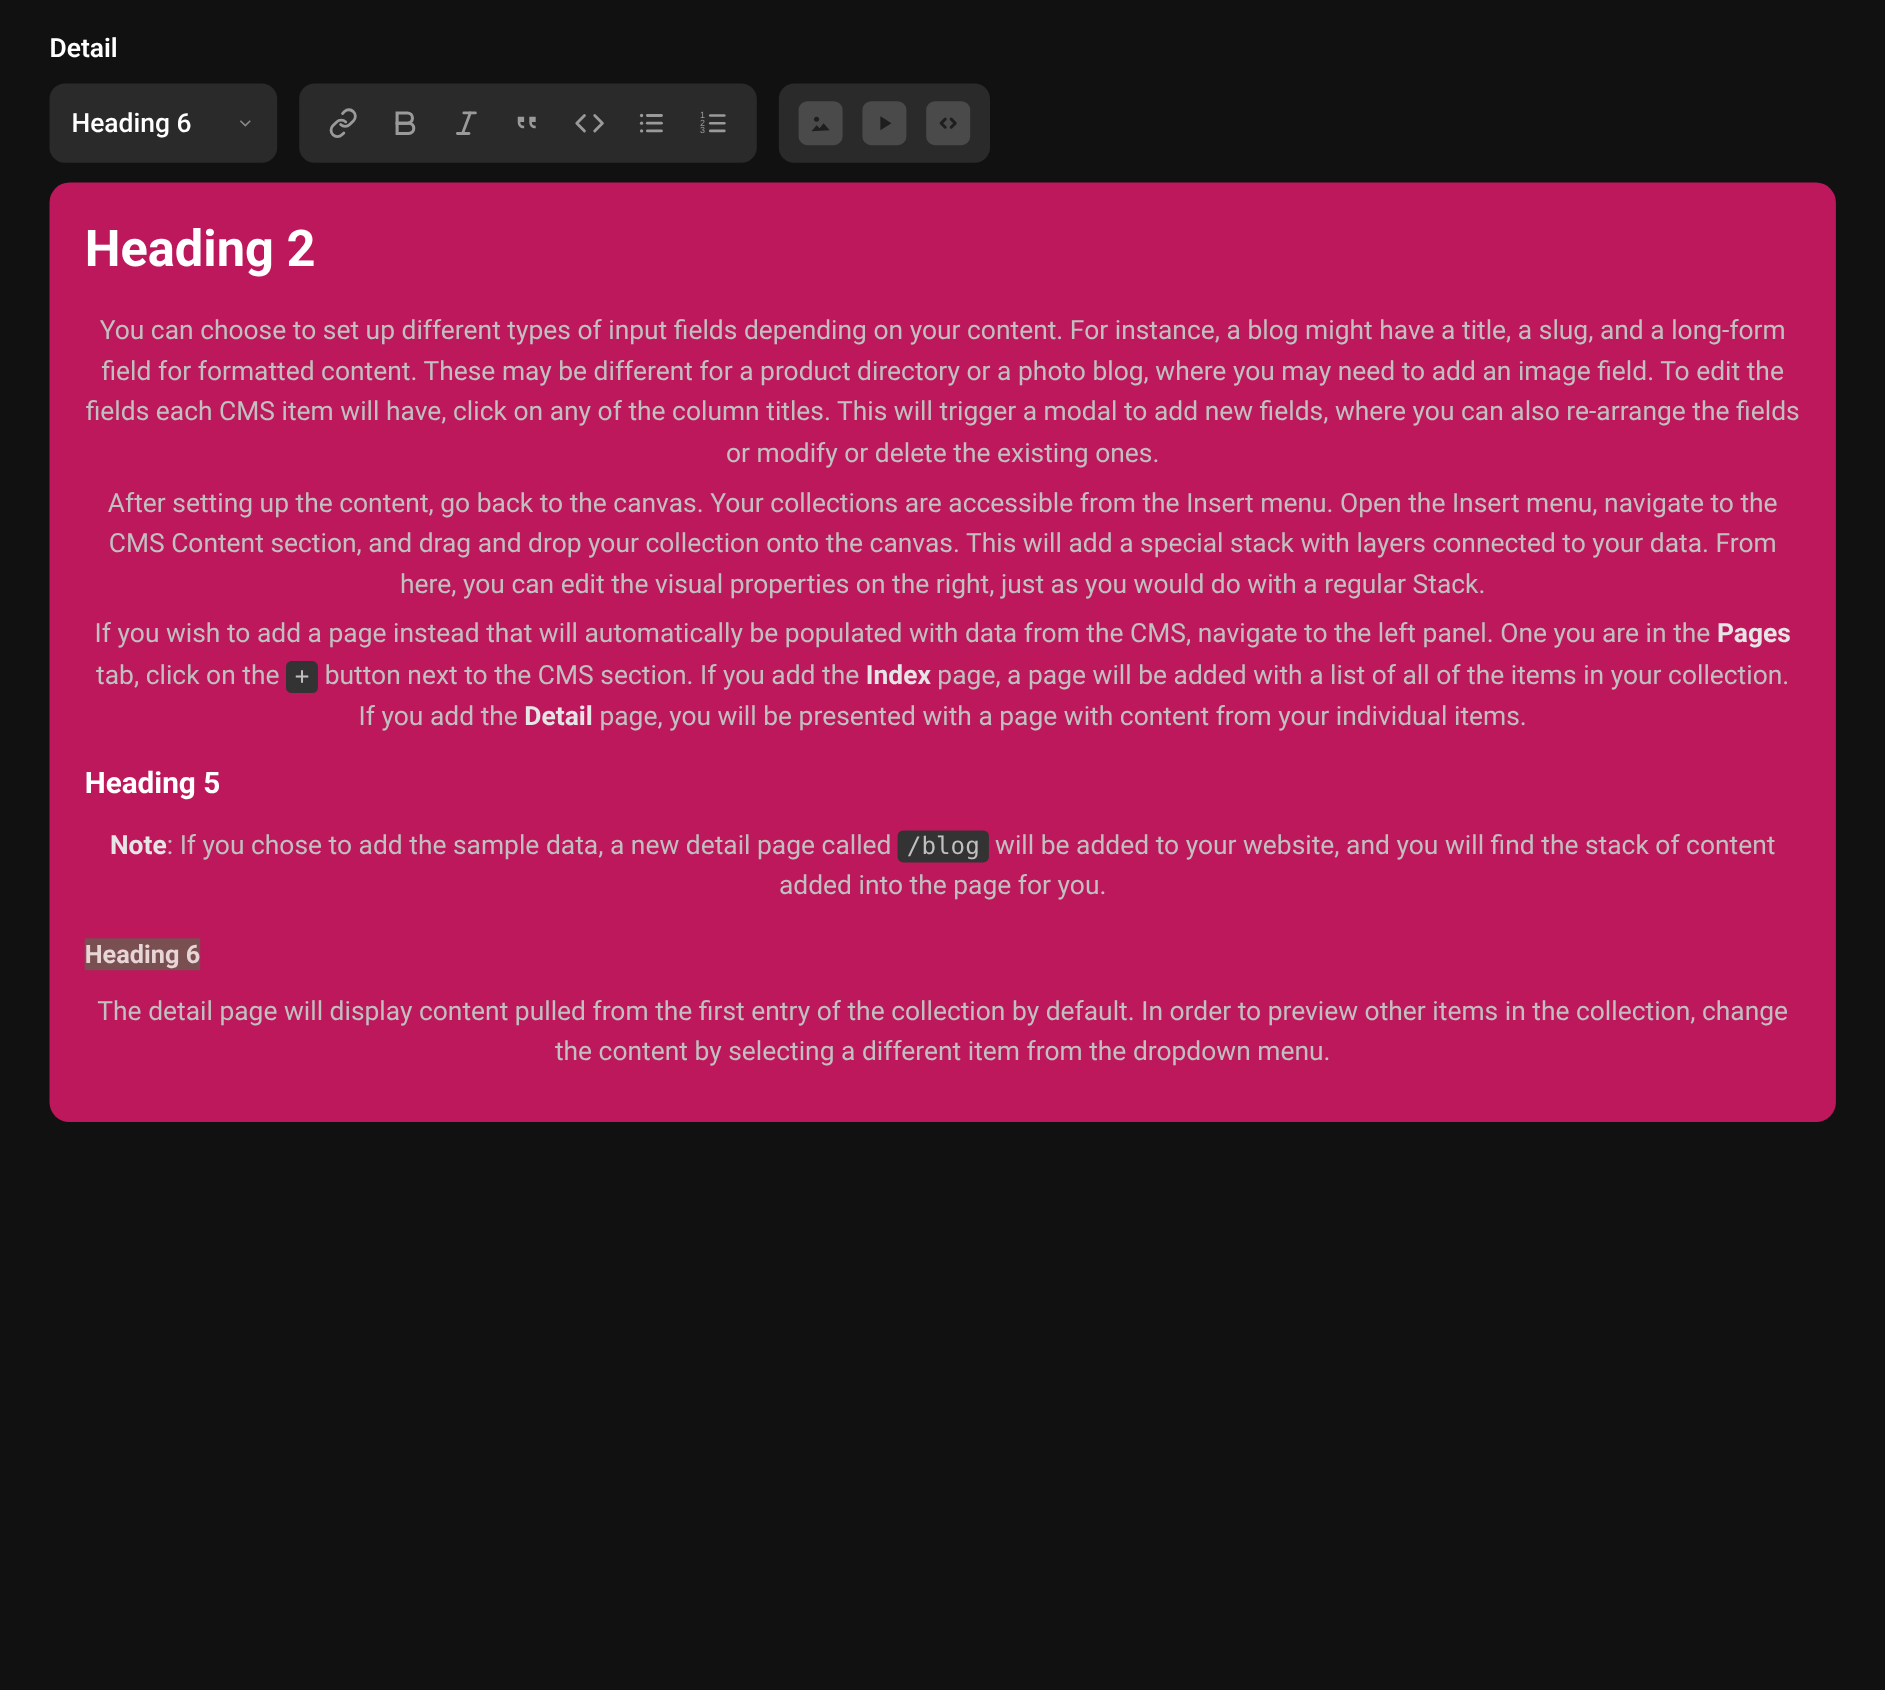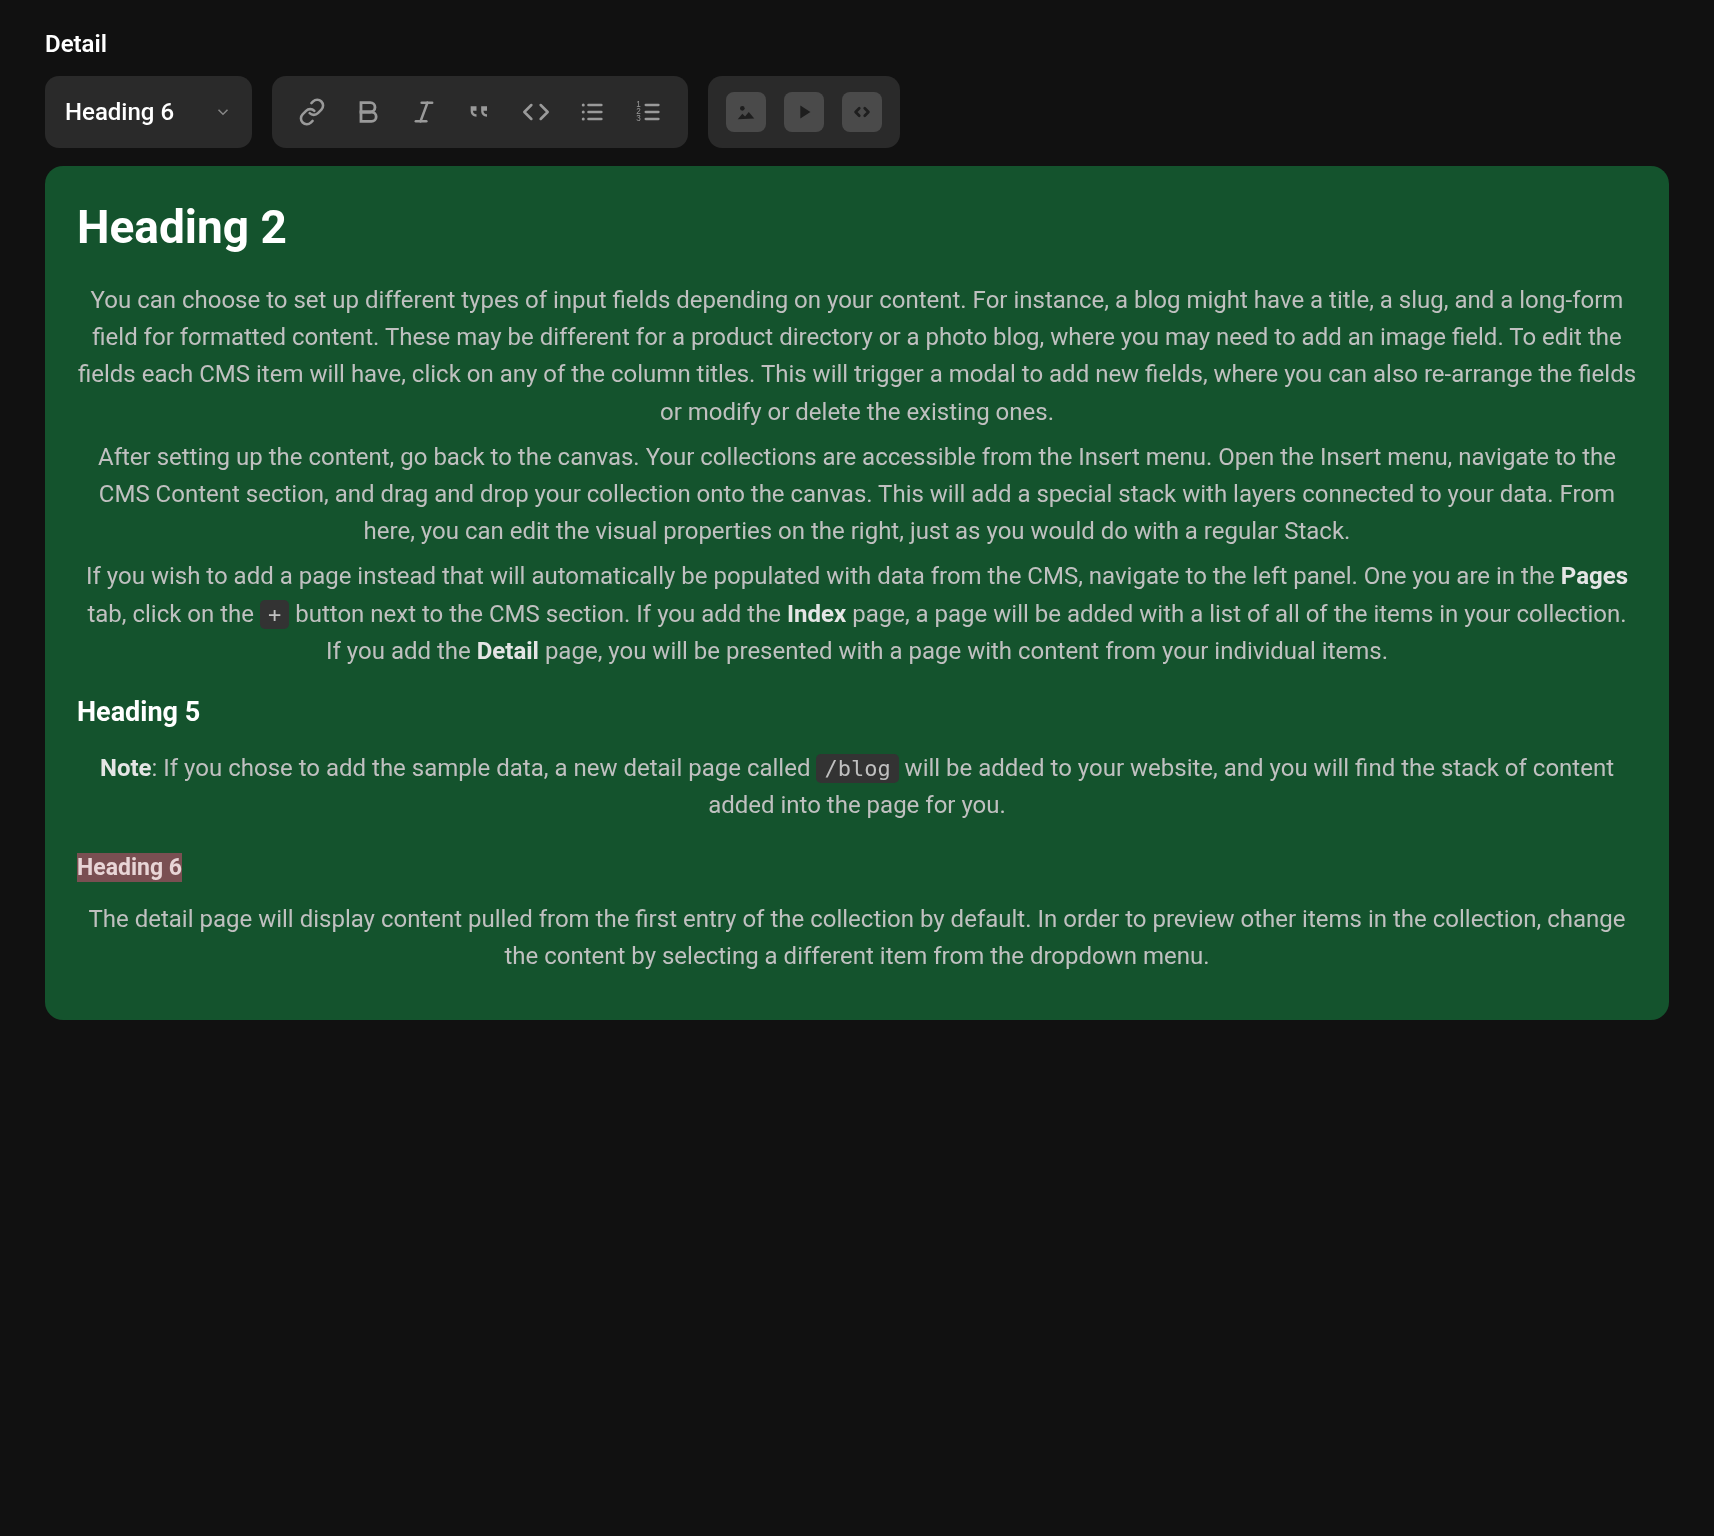--- a/index.html
+++ b/index.html
@@ -86,21 +86,21 @@
   }
   .media-group {
     background: #2a2a2a;
     border-radius: 14px;
     display: flex;
     align-items: center;
     padding: 14px 14px;
     gap: 10px;
   }
   .editor {
-    background: #14532d;
+    background: #be185d;
     border-radius: 18px;
     padding: 28px 32px 36px;
   }
   .editor h2 {
     color: #ffffff;
     font-size: 46px;
     font-weight: 700;
     margin-top: 6px;
     margin-bottom: 28px;
   }

